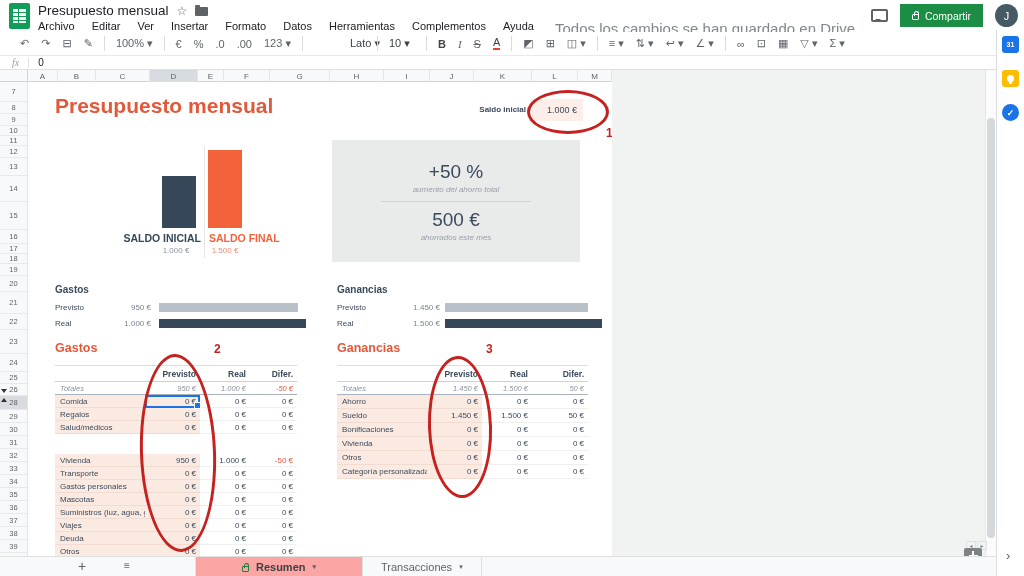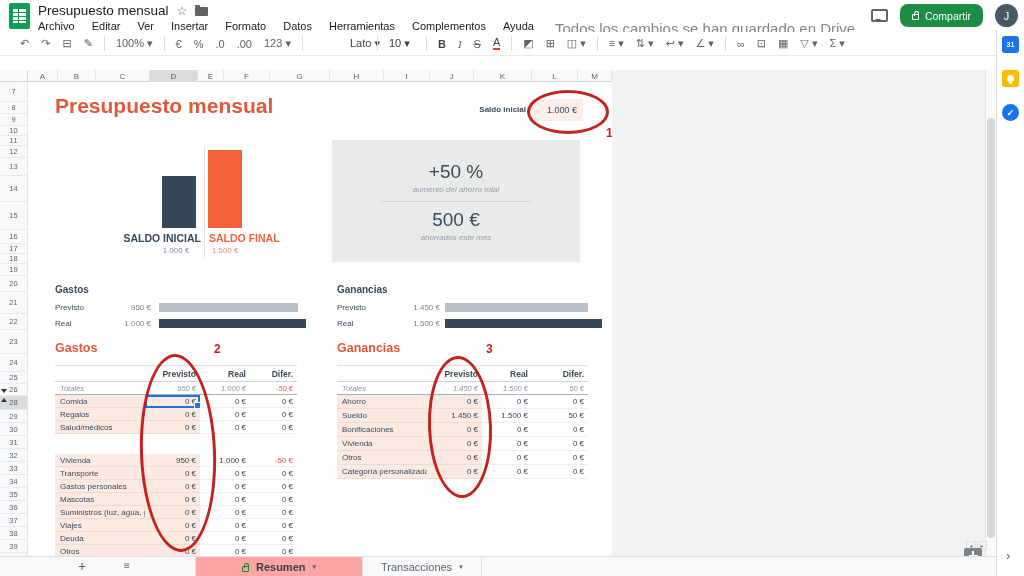--- a/index.html
+++ b/index.html
@@ -20,21 +20,21 @@
   .star { color:#5f6368; font-size:12px; line-height:12px; }
   .folder { width:13px; height:9px; background:#5f6368; border-radius:1px; position:relative; margin-top:2px; }
   .folder::before { content:""; position:absolute; left:0; top:-2px; width:5px; height:2px; background:#5f6368; border-radius:1px 1px 0 0; }
   .menus { display:flex; gap:17px; height:14px; margin-top:1px; }
   .menu-item { font-size:11px; color:#202124; cursor:default; }
   .saved-link { font-size:15px; color:#80868b; text-decoration:underline; margin-left:4px; }
   .top-right { position:absolute; right:6px; top:4px; display:flex; align-items:center; gap:12px; }
   .cmt { width:17px; height:13px; border:2px solid #5f6368; border-radius:2px; position:relative; }
   .cmt::after { content:""; position:absolute; left:2px; bottom:-5px; border:3px solid transparent; border-top-color:#5f6368; }
   .share { display:flex; align-items:center; gap:6px; background:#1b8d44; color:#fff; border:none;
-    border-radius:8px; height:23px; padding:0 12px; font-size:10.5px; font-family:inherit; }
+    border-radius:0; height:23px; padding:0 12px; font-size:10.5px; font-family:inherit; }
   .lock { width:7px; height:6px; border:1.2px solid #fff; border-radius:1px; position:relative; margin-top:3px; }
   .lock::before { content:""; position:absolute; left:0.8px; top:-4px; width:3px; height:4px;
     border:1.2px solid #fff; border-bottom:none; border-radius:3px 3px 0 0; }
   .avatar { width:23px; height:23px; border-radius:50%; background:#455a64; color:#fff;
     font-size:11px; display:flex; align-items:center; justify-content:center; }
 
   
   .toolbar { position:absolute; left:0; top:32px; width:996px; height:24px; background:#fff;
     border-bottom:1px solid #e8eaed; display:flex; align-items:center; padding-left:14px; }
   .tbi { font-size:11px; color:#5f6368; margin:0 6px; white-space:nowrap; cursor:default; }
@@ -228,20 +228,25 @@
       <span class="tbi">∠ ▾</span>
       <div class="tbdiv"></div>
       <span class="tbi">∞</span>
       <span class="tbi">⊡</span>
       <span class="tbi">▦</span>
       <span class="tbi">▽ ▾</span>
       <span class="tbi">Σ ▾</span>
     </div>
   <span class="tb-collapse">∧</span>
 
+  <div class="fbar">
+    <span class="fx">fx</span>
+    <span class="fdiv"></span>
+    <span class="fval">0</span>
+  </div>
 
   <div class="corner"></div>
   <div class="colhead" id="colhead">
       <div class="colh" style="width: 30px;">A</div>
       <div class="colh" style="width: 38px;">B</div>
       <div class="colh" style="width: 54px;">C</div>
       <div class="colh sel" style="width: 48px;">D</div>
       <div class="colh" style="width: 26px;">E</div>
       <div class="colh" style="width: 46px;">F</div>
       <div class="colh" style="width: 60px;">G</div>

